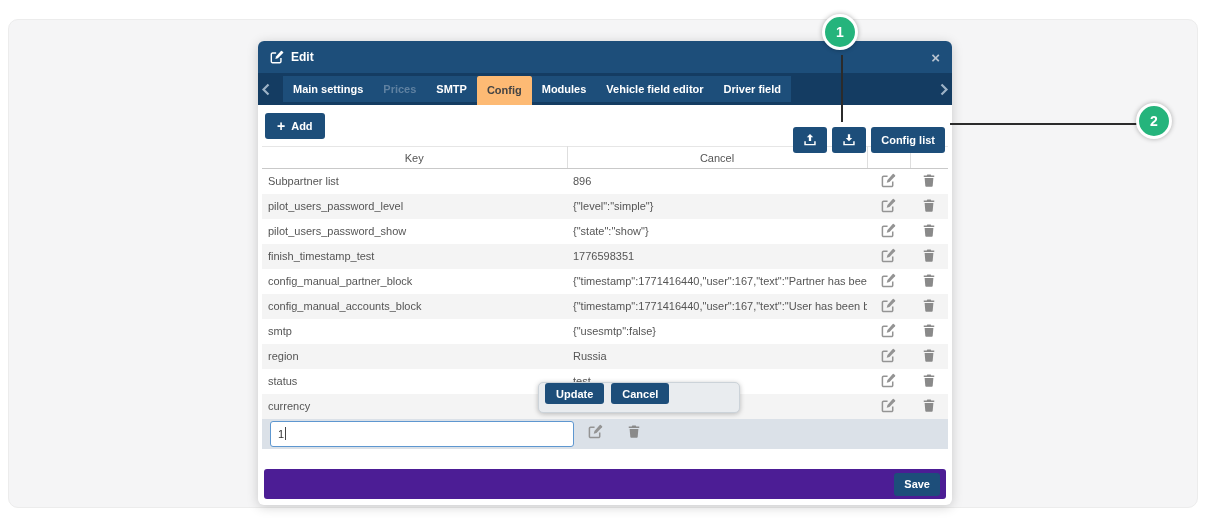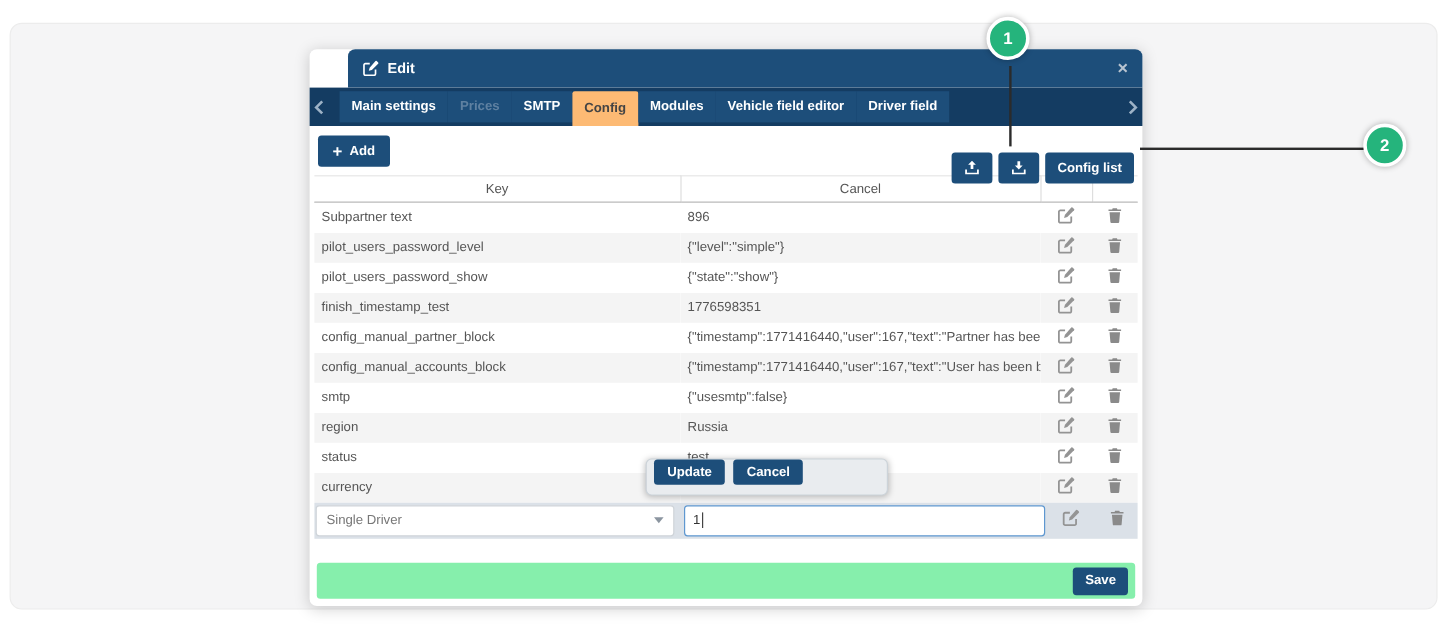--- a/index.html
+++ b/index.html
@@ -3,21 +3,21 @@
 <meta charset="utf-8">
 <style>
   * { margin:0; padding:0; box-sizing:border-box; }
   html,body { width:1206px; height:526px; background:#ffffff; font-family:"Liberation Sans", sans-serif; overflow:hidden; position:relative; }
 
   .page-panel { position:absolute; left:8px; top:19px; width:1190px; height:489px; background:#f5f5f6; border:1px solid #ececec; border-radius:10px; }
 
   .modal { position:absolute; left:258px; top:41px; width:694px; height:464px; background:#ffffff; border-radius:6px; box-shadow:0 2px 12px rgba(0,0,0,0.18); z-index:5; }
 
   
-  .modal-header { height:32px; background:#1d4e7a; border-radius:6px 6px 0 0; display:flex; align-items:center; padding:0 12px; color:#fff;margin-left:32px; }
+  .modal-header { height:32px; background:#1d4e7a; border-radius:6px 6px 0 0; display:flex; align-items:center; padding:0 12px; color:#fff; }
   .modal-title { font-size:12px; font-weight:700; margin-left:7px; }
   .modal-close { margin-left:auto; color:#b9c4d0; font-size:15px; font-weight:700; line-height:1; cursor:pointer; }
 
   
   .tabbar { height:32px; background:#143c62; display:flex; align-items:center; padding:0 14px 0 13px; position:relative; overflow:hidden; }
   .tab { height:26px; line-height:26px; background:#1d4e7a; color:#fff; font-size:11px; font-weight:600; padding:0 10px; margin-right:0; white-space:nowrap; cursor:pointer; }
   .tab.disabled { color:#5f81a1; }
   .tab.active { background:#fdba74; color:#444; height:29px; line-height:29px; align-self:flex-end; border-radius:2px 2px 0 0; }
   .tab-chevron { position:absolute; top:0; bottom:0; display:flex; align-items:center; cursor:pointer; }
   .tab-chevron.left { left:3px; }
@@ -56,21 +56,21 @@
   .caret { display:inline-block; width:1px; height:13px; background:#444; margin-left:1px; }
   .editor-icons { display:flex; }
   .editor-icons .cellw1 { width:43px; text-align:center; }
   .editor-icons .cellw2 { width:34px; text-align:center; }
 
   
   .inline-popup { position:absolute; left:538px; top:382px; width:202px; height:31px; background:#e9ecef; border:1px solid #ccd3d9; border-radius:5px; box-shadow:0 1px 5px rgba(0,0,0,0.25); display:flex; align-items:flex-start; padding:0 6px; gap:7px; z-index:20; }
   .inline-popup .btn { height:21px; padding:0 11px; }
 
   
-  .modal-footer { position:absolute; left:6px; bottom:6px; width:682px; height:30px; background:#86efac; border-radius:3px; display:flex; align-items:center; justify-content:flex-end; padding:0 6px; }
+  .modal-footer { position:absolute; left:6px; bottom:6px; width:682px; height:30px; background:#4c1d95; border-radius:3px; display:flex; align-items:center; justify-content:flex-end; padding:0 6px; }
   .btn-save { height:23px; padding:0 10px; }
 
   
   .callout-line { position:absolute; background:#2b2b2b; z-index:30; }
   .callout { position:absolute; width:36px; height:36px; background:#25b47c; border:3px solid #ffffff; border-radius:50%; box-shadow:0 0 5px rgba(0,0,0,0.3); color:#fff; font-size:14px; font-weight:700; display:flex; align-items:center; justify-content:center; z-index:31; }
 </style>
 </head>
 <body>
 
 <div class="page-panel"></div>
@@ -141,21 +141,21 @@
       <thead>
         <tr>
           <th>Key</th>
           <th>Cancel</th>
           <th></th>
           <th></th>
         </tr>
       </thead>
       <tbody>
         <tr>
-          <td>Subpartner text</td>
+          <td>Subpartner list</td>
           <td>896</td>
           <td class="icon-cell"><button class="icon-btn"><svg width="15" height="15" viewBox="0 0 16 16">
                   <path d="M12.5 9v4.2a1.3 1.3 0 0 1-1.3 1.3H2.8a1.3 1.3 0 0 1-1.3-1.3V4.8a1.3 1.3 0 0 1 1.3-1.3H7" fill="none" stroke="currentColor" stroke-width="1.6"></path>
                   <path d="M13.6 1l1.4 1.4a.8.8 0 0 1 0 1.1L9 9.5l-2.9.8.8-2.9L12.5 1a.8.8 0 0 1 1.1 0z" fill="currentColor"></path>
                 </svg></button></td>
           <td class="icon-cell"><button class="icon-btn del"><svg width="14" height="15" viewBox="0 0 16 16" fill="currentColor">
                   <path d="M6 1.2h4l.5 1.2H14v1.5H2V2.4h3.5z"></path>
                   <path d="M3 5h10l-.8 9.3a1 1 0 0 1-1 .9H4.8a1 1 0 0 1-1-.9z"></path>
                 </svg></button></td>
         </tr>
@@ -264,24 +264,20 @@
                 </svg></button></td>
           <td class="icon-cell"><button class="icon-btn del"><svg width="14" height="15" viewBox="0 0 16 16" fill="currentColor">
                   <path d="M6 1.2h4l.5 1.2H14v1.5H2V2.4h3.5z"></path>
                   <path d="M3 5h10l-.8 9.3a1 1 0 0 1-1 .9H4.8a1 1 0 0 1-1-.9z"></path>
                 </svg></button></td>
         </tr>
       </tbody>
     </table>
 
     <div class="editor-row">
-      <div class="fake-select">
-        <span>Single Driver</span>
-        <span class="chev"></span>
-      </div>
       <div class="fake-input">
         <span>1</span>
         <span class="caret"></span>
       </div>
       <div class="editor-icons">
         <span class="cellw1"><button class="icon-btn"><svg width="15" height="15" viewBox="0 0 16 16">
                 <path d="M12.5 9v4.2a1.3 1.3 0 0 1-1.3 1.3H2.8a1.3 1.3 0 0 1-1.3-1.3V4.8a1.3 1.3 0 0 1 1.3-1.3H7" fill="none" stroke="currentColor" stroke-width="1.6"></path>
                 <path d="M13.6 1l1.4 1.4a.8.8 0 0 1 0 1.1L9 9.5l-2.9.8.8-2.9L12.5 1a.8.8 0 0 1 1.1 0z" fill="currentColor"></path>
               </svg></button></span>
         <span class="cellw2"><button class="icon-btn del"><svg width="14" height="15" viewBox="0 0 16 16" fill="currentColor">

